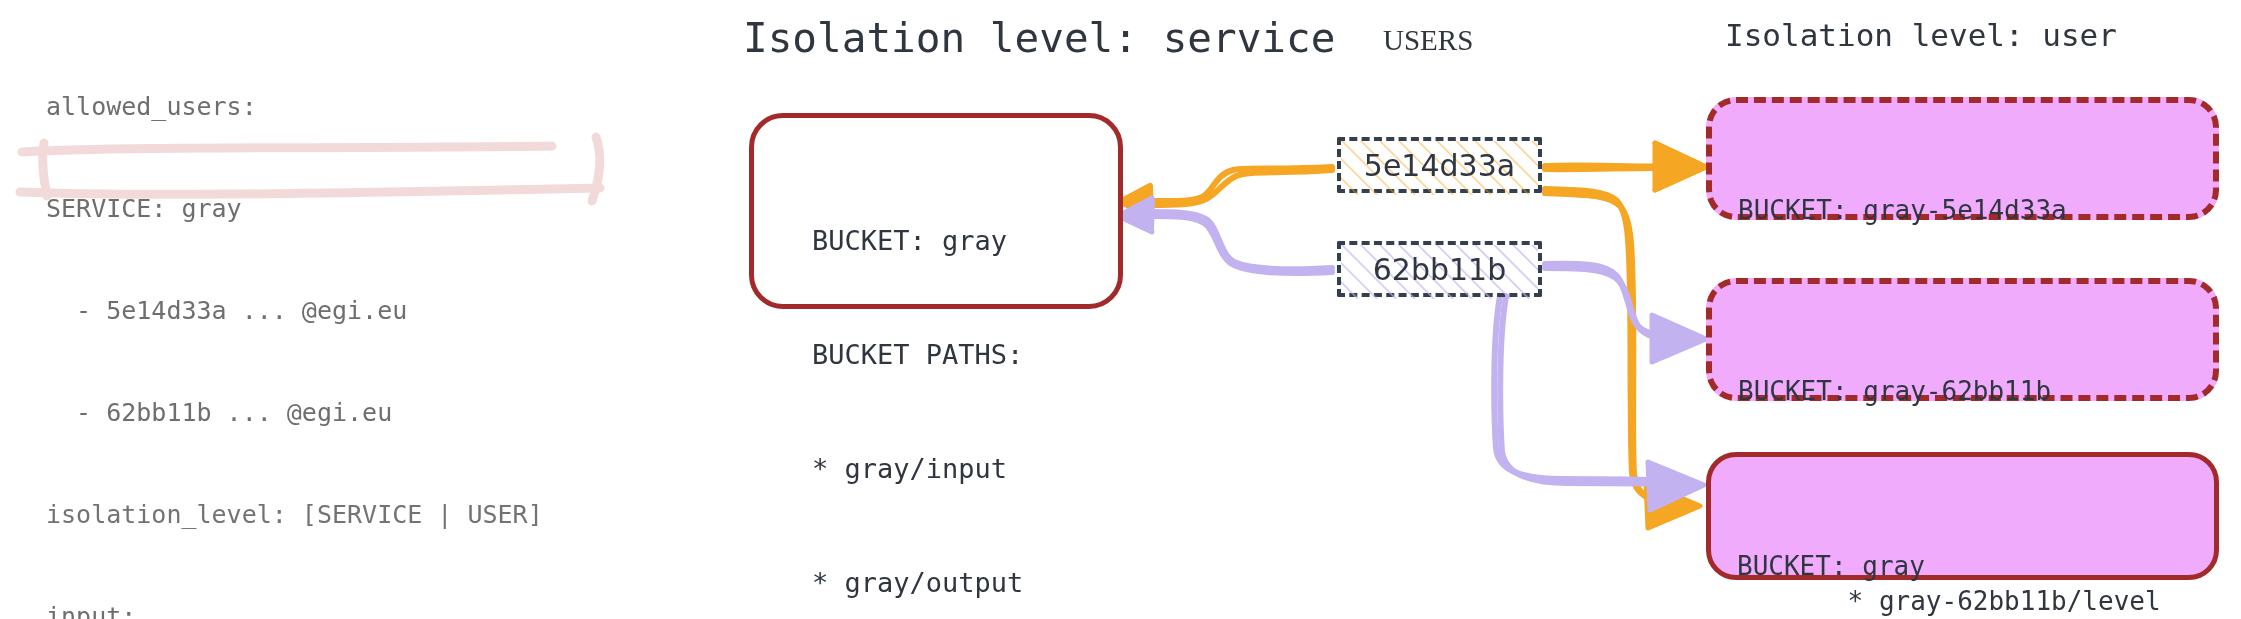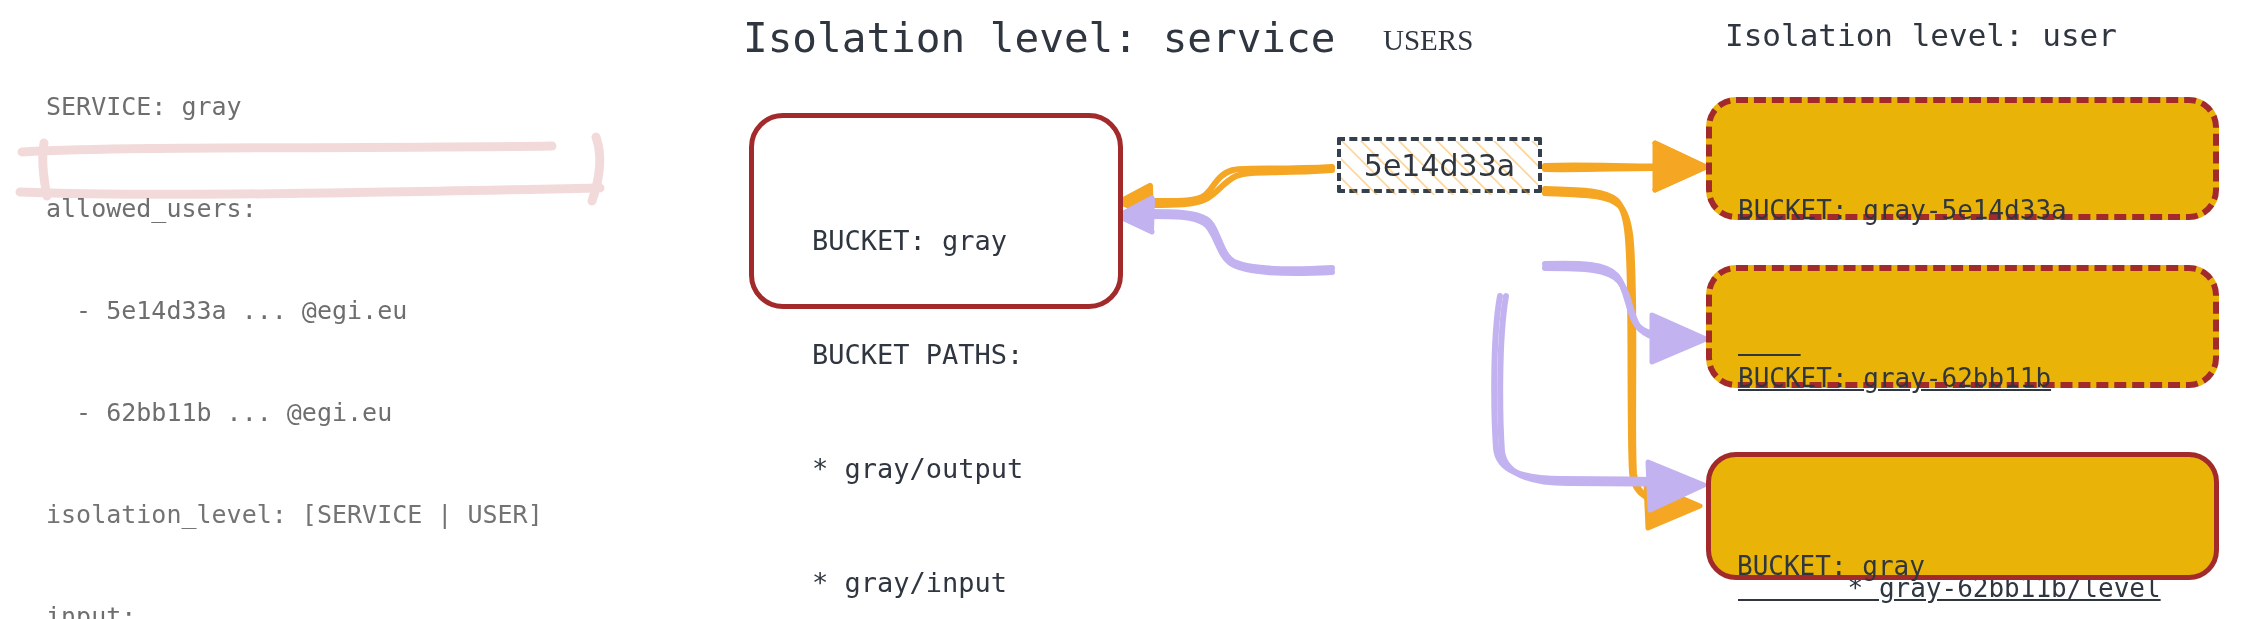--- a/index.html
+++ b/index.html
@@ -52,28 +52,28 @@
     font-size:30px;color:#2f3640;
     display:flex;align-items:center;justify-content:center;
   }
   #chip-a{left:1337px;top:137px;width:205px;height:56px;}
   #chip-b{left:1337px;top:241px;width:205px;height:56px;}
   .hatch{position:absolute;left:0;top:0;right:0;bottom:0;z-index:0;}
   .chip .label{position:relative;z-index:1;background:transparent;}
 
   
   .rbox{
-    position:absolute;box-sizing:border-box;background:#eab308;
+    position:absolute;box-sizing:border-box;background:#f0abfc;
     font-family:"DejaVu Sans Mono","Liberation Mono",monospace;
     color:#2f3640;font-size:26px;line-height:35px;white-space:pre;
   }
   #ub-1{left:1706px;top:97px;width:513px;height:123px;
         border:6px dashed #a32a2a;border-radius:30px;padding:20px 0 0 26px;}
-  #ub-2{left:1706px;top:265px;width:513px;height:123px;
-        border:6px dashed #a32a2a;border-radius:30px;padding:20px 0 0 26px;text-decoration:underline;}
+  #ub-2{left:1706px;top:278px;width:513px;height:123px;
+        border:6px dashed #a32a2a;border-radius:30px;padding:20px 0 0 26px;}
   #ub-3{left:1706px;top:452px;width:513px;height:128px;
         border:5px solid #a32a2a;border-radius:30px;padding:22px 0 0 26px;}
 </style>
 </head>
 <body>
 
 <div id="stage">
 
   <svg class="layer" viewBox="0 0 2241 619">
     <defs>
@@ -136,51 +136,57 @@
     <g fill="none" stroke="#C3B2F0" stroke-width="6" stroke-linecap="round" stroke-linejoin="round">
       <path d="M 1500,296 C 1492,340 1494,420 1496,448 C 1498,470 1520,479 1562,479
                C 1620,479 1660,480 1692,481"></path>
       <path d="M 1506,296 C 1498,342 1500,424 1502,452 C 1505,472 1526,483 1568,483
                C 1625,483 1662,484 1694,484"></path>
       <path d="M 1648,462 L 1704,485 L 1650,510 Z" fill="#C3B2F0" stroke="#C3B2F0" stroke-width="5"></path>
     </g>
   </svg>
 
   <div class="yaml">
+    <div class="line">allowed_users:</div>
     <div class="line">SERVICE: gray</div>
-    <div class="line">allowed_users:</div>
     <div class="line">  - 5e14d33a ... @egi.eu</div>
     <div class="line">  - 62bb11b ... @egi.eu</div>
     <div class="line hl">isolation_level: [SERVICE | USER]</div>
     <div class="line">input:</div>
     
     
     
     
     
   </div>
 
   <div class="heading" id="h-service">Isolation level: service</div>
   <div class="heading" id="h-users">USERS</div>
   <div class="heading" id="h-user">Isolation level: user</div>
 
   <div class="box" id="svc-box">
     <div class="txt">BUCKET: gray</div>
     <div class="txt">BUCKET PATHS:</div>
+    <div class="txt">* gray/input</div>
     <div class="txt">* gray/output</div>
-    <div class="txt">* gray/input</div>
   </div>
 
   <div class="chip" id="chip-a">
     <svg class="hatch" viewBox="0 0 205 56" preserveAspectRatio="none">
       <rect x="0" y="0" width="205" height="56" fill="url(#hatch-orange)"></rect>
     </svg>
     <span class="label">5e14d33a</span>
   </div>
 
+  <div class="chip" id="chip-b">
+    <svg class="hatch" viewBox="0 0 205 56" preserveAspectRatio="none">
+      <rect x="0" y="0" width="205" height="56" fill="url(#hatch-purple)"></rect>
+    </svg>
+    <span class="label">62bb11b</span>
+  </div>
 
   <div class="rbox" id="ub-1">
     <div class="txt">BUCKET: gray-5e14d33a</div>
     <div class="txt">PATHS: * gray-5e14d33a/input</div>
   </div>
 
   <div class="rbox" id="ub-2">
     <div class="txt">BUCKET: gray-62bb11b</div>
     <div class="txt">PATHS: * gray-62bb11b/input</div>
     <div class="txt">       * gray-62bb11b/level</div>

